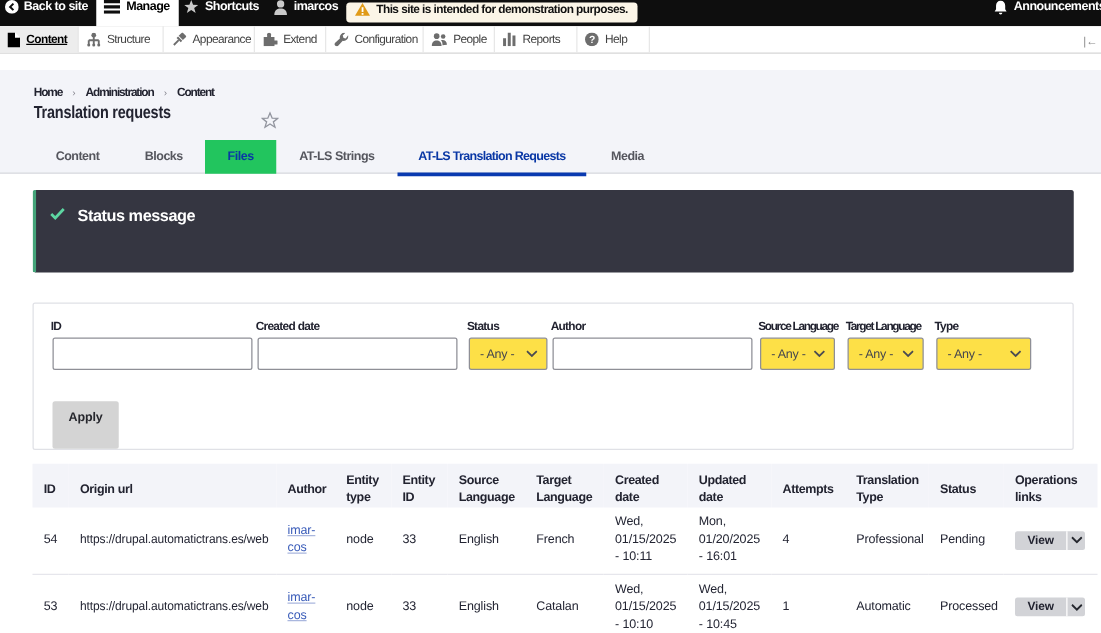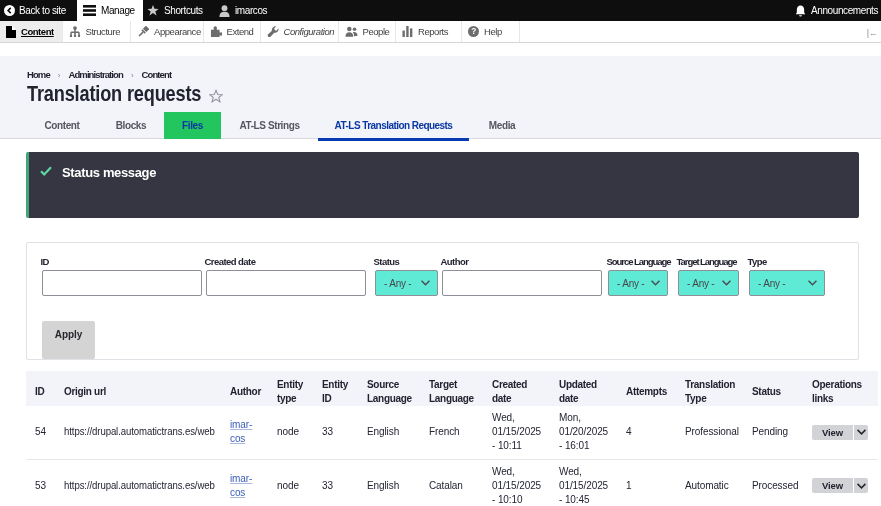--- a/index.html
+++ b/index.html
@@ -2,43 +2,43 @@
 <html><head>
 <meta charset="utf-8">
 <style>
 * { margin:0; padding:0; box-sizing:border-box; }
 html,body { width:881px; height:506px; overflow:hidden; background:#fff;
   font-family:"Liberation Sans", sans-serif; }
 body { position:relative; }
 
 
 #bar { position:absolute; left:0; top:0; width:881px; height:21px; background:#0e0e0e; }
-#bar .item { position:absolute; top:0; height:21px; display:flex; align-items:center;
-  color:#fff; font-size:10px; font-weight:normal; letter-spacing:-0.4px; }
+#bar .item { position:absolute; top:0; height:21px; display:flex; align-items:flex-start;
+  color:#fff; font-size:10px; font-weight:bold; letter-spacing:-0.4px; }
 #manage-tab { position:absolute; left:77px; top:0; width:66px; height:21px; background:#fff; }
 #bar .ico { display:block; }
 
 
 #tray { position:absolute; left:0; top:21px; width:881px; height:22px; background:#fff;
   border-bottom:1px solid #d6d6d6; display:flex; }
 #tray .titem { display:flex; align-items:center; height:100%; padding-left:6px;
   border-right:1px solid #e7e7e7; font-size:9.5px; color:#424242; letter-spacing:-0.45px;
   overflow:hidden; white-space:nowrap; }
 #tray .titem svg { margin-right:5px; flex:none; }
 #tray .titem.active { background:#ededed; font-weight:bold; color:#000; }
 #tray .titem.active span { text-decoration:underline; }
 #collapse { position:absolute; right:3px; top:28px; color:#8a8a8a; font-size:9px; }
 
 
 #head { position:absolute; left:0; top:44px; width:881px; height:83px; background:#f3f4f9;
   border-bottom:1px solid #d8d9de;margin-top:12px; }
 #breadcrumb { position:absolute; left:27px; top:13px; font-size:9.5px; font-weight:bold;
   color:#222330; letter-spacing:-0.9px; }
 #breadcrumb .sep { color:#82828c; font-weight:normal; padding:0 8px; font-size:8px; letter-spacing:0; }
-#title { position:absolute; left:27px; top:25px; font-size:22px; font-weight:bold;
+#title { position:absolute; left:27px; top:25px; font-size:14px; font-weight:bold;
   color:#222330; white-space:nowrap; }
 #title .t { display:inline-block; transform:scaleX(0.825); transform-origin:0 50%; letter-spacing:-0.2px;}
 #title svg { position:absolute; left:181.5px; top:8px; }
 
 
 #tabs { position:absolute; left:0; bottom:-1px; height:27px; }
 #tabs a { position:absolute; top:0; height:27px; display:flex; align-items:center;
   justify-content:center; font-size:10px; font-weight:bold;
   color:#55565e; letter-spacing:-0.4px; white-space:nowrap; }
 #tabs a.hov { background:#22c55e; color:#0937a5; }
@@ -57,21 +57,21 @@
 #status svg.check { position:absolute; left:11px; top:14px; }
 
 
 #filters { position:absolute; left:26px; top:242px; width:833px; height:118px;
   background:#fff; border:1px solid #e0e1e6; border-radius:2px; }
 #filters .lab { position:absolute; top:13px; font-size:9.5px; font-weight:bold; color:#222330;
   letter-spacing:-0.55px; white-space:nowrap; margin-left:-1.5px; }
 #filters .inp { position:absolute; top:27px; height:26px; border:1px solid #8e8f96;
   border-radius:2px; background:#fff; }
 #filters .sel { position:absolute; top:27px; height:26px; border:1px solid #8e8f96;
-  border-radius:2px; background:#5eead4; font-size:10px; color:#46474e; }
+  border-radius:2px; background:#fde047; font-size:10px; color:#46474e; }
 #filters .sel .any { position:absolute; left:8px; top:7px; letter-spacing:-0.2px;}
 #filters .sel svg { position:absolute; right:7px; top:9px; }
 #apply { position:absolute; left:15px; top:78px; width:53px; height:38px; background:#d4d4d4;
   border-radius:2px; font-size:10px; font-weight:bold; color:#26272d; text-align:center;
   line-height:27px; letter-spacing:-0.1px; }
 
 
 #tbl { position:absolute; left:26px; top:371px; width:852px; border-collapse:collapse;
   table-layout:fixed; font-size:10px; color:#232533; }
 #tbl th { background:#f3f4f9; font-weight:bold; text-align:left; vertical-align:middle;
@@ -112,20 +112,29 @@
     </svg>
     Shortcuts
   </div>
   <div class="item" style="left:219px;">
     <svg class="ico" width="11" height="12" viewBox="0 0 12 13" style="margin-right:5px;">
       <circle cx="6" cy="3.4" r="3.2" fill="#c9c9c9"></circle>
       <path d="M0.5 13 C0.5 8.8 3 7.4 6 7.4 C9 7.4 11.5 8.8 11.5 13 Z" fill="#c9c9c9"></path>
     </svg>
     imarcos
   </div>
+  <div class="item" style="left:277px; top:1.5px; height:16px; background:#fbf5e7; border-radius:3px;
+       color:#111; padding:0 8px 0 7px; font-size:9.5px; letter-spacing:-0.45px;">
+    <svg class="ico" width="12" height="11" viewBox="0 0 14 12" style="margin-right:5px;">
+      <path d="M7 0 L14 12 L0 12 Z" fill="#e09a17"></path>
+      <rect x="6.2" y="4" width="1.7" height="4.4" fill="#fff"></rect>
+      <rect x="6.2" y="9.4" width="1.7" height="1.7" fill="#fff"></rect>
+    </svg>
+    This site is intended for demonstration purposes.
+  </div>
   <div class="item" style="left:795px;">
     <svg class="ico" width="11" height="12" viewBox="0 0 12 13" style="margin-right:5px;">
       <path d="M6 0.5 C3.5 0.5 2 2.3 2 5 L2 8 L0.8 10 L11.2 10 L10 8 L10 5 C10 2.3 8.5 0.5 6 0.5 Z" fill="#fff"></path>
       <path d="M4.5 11 a1.5 1.5 0 0 0 3 0 Z" fill="#fff"></path>
     </svg>
     Announcements
   </div>
 </div>
 
 <div id="tray">
@@ -155,21 +164,21 @@
       </g>
     </svg>
     <span>Appearance</span>
   </div>
   <div class="titem" style="width:57px;">
     <svg width="12" height="11" viewBox="0 0 13 12" fill="#6d6d6d">
       <path d="M1 4 L4 4 L4 2.6 A1.8 1.8 0 1 1 7.4 2.6 L7.4 4 L10.4 4 L10.4 7 L12 7 A1.8 1.8 0 1 1 12 10.4 L10.4 10.4 L10.4 12 L1 12 Z"></path>
     </svg>
     <span>Extend</span>
   </div>
-  <div class="titem" style="width:78px;font-style:italic;">
+  <div class="titem" style="width:78px;">
     <svg width="12" height="11" viewBox="0 0 13 12" fill="#6d6d6d">
       <path d="M12.5 2.5 A4 4 0 0 1 7.8 7.3 L4 11.4 A1.7 1.7 0 0 1 1.2 9 L5.3 5.2 A4 4 0 0 1 10 0.4 L7.8 2.7 L8.5 4.7 L10.4 5.3 Z"></path>
     </svg>
     <span>Configuration</span>
   </div>
   <div class="titem" style="width:57.5px;">
     <svg width="13" height="11" viewBox="0 0 15 12" fill="#6d6d6d">
       <circle cx="5" cy="3" r="2.6"></circle>
       <path d="M0.5 12 C0.5 8.5 2.5 7 5 7 C7.5 7 9.5 8.5 9.5 12 Z"></path>
       <circle cx="11" cy="3.4" r="2.1"></circle>

